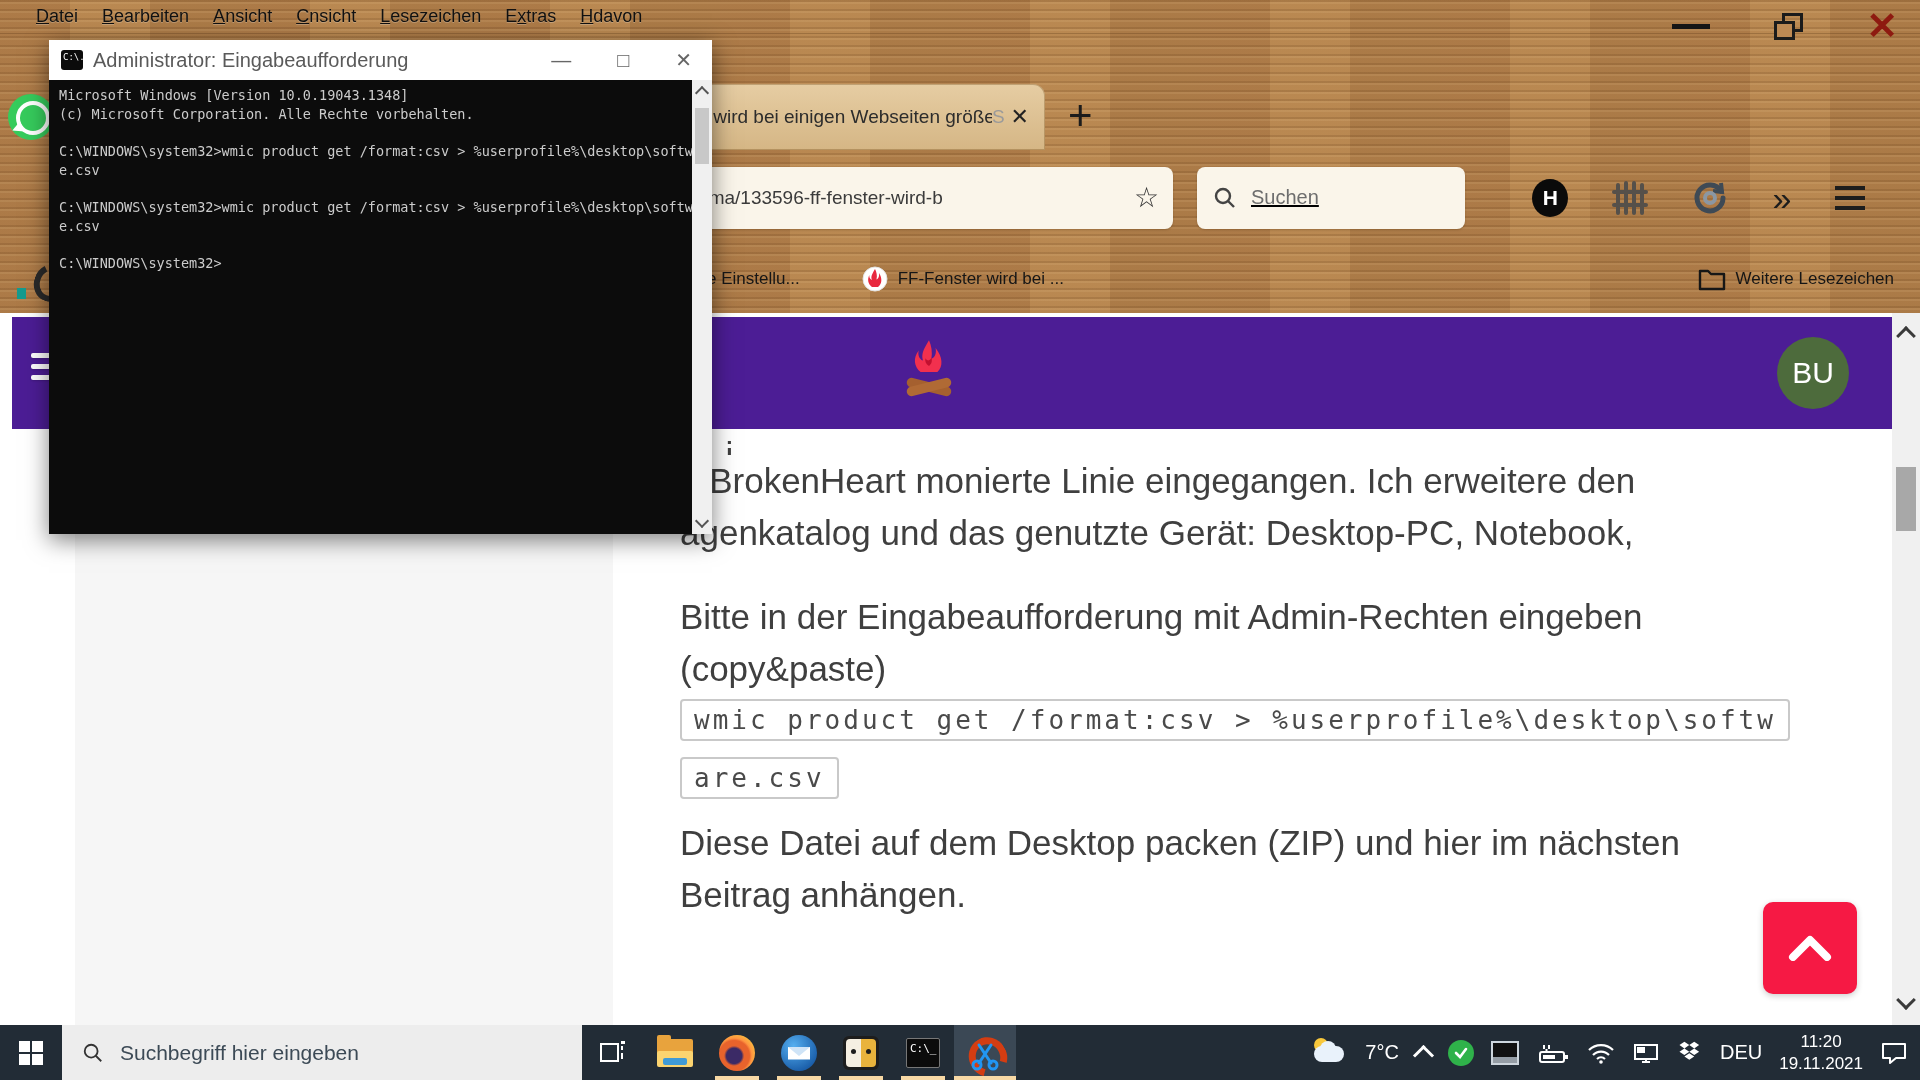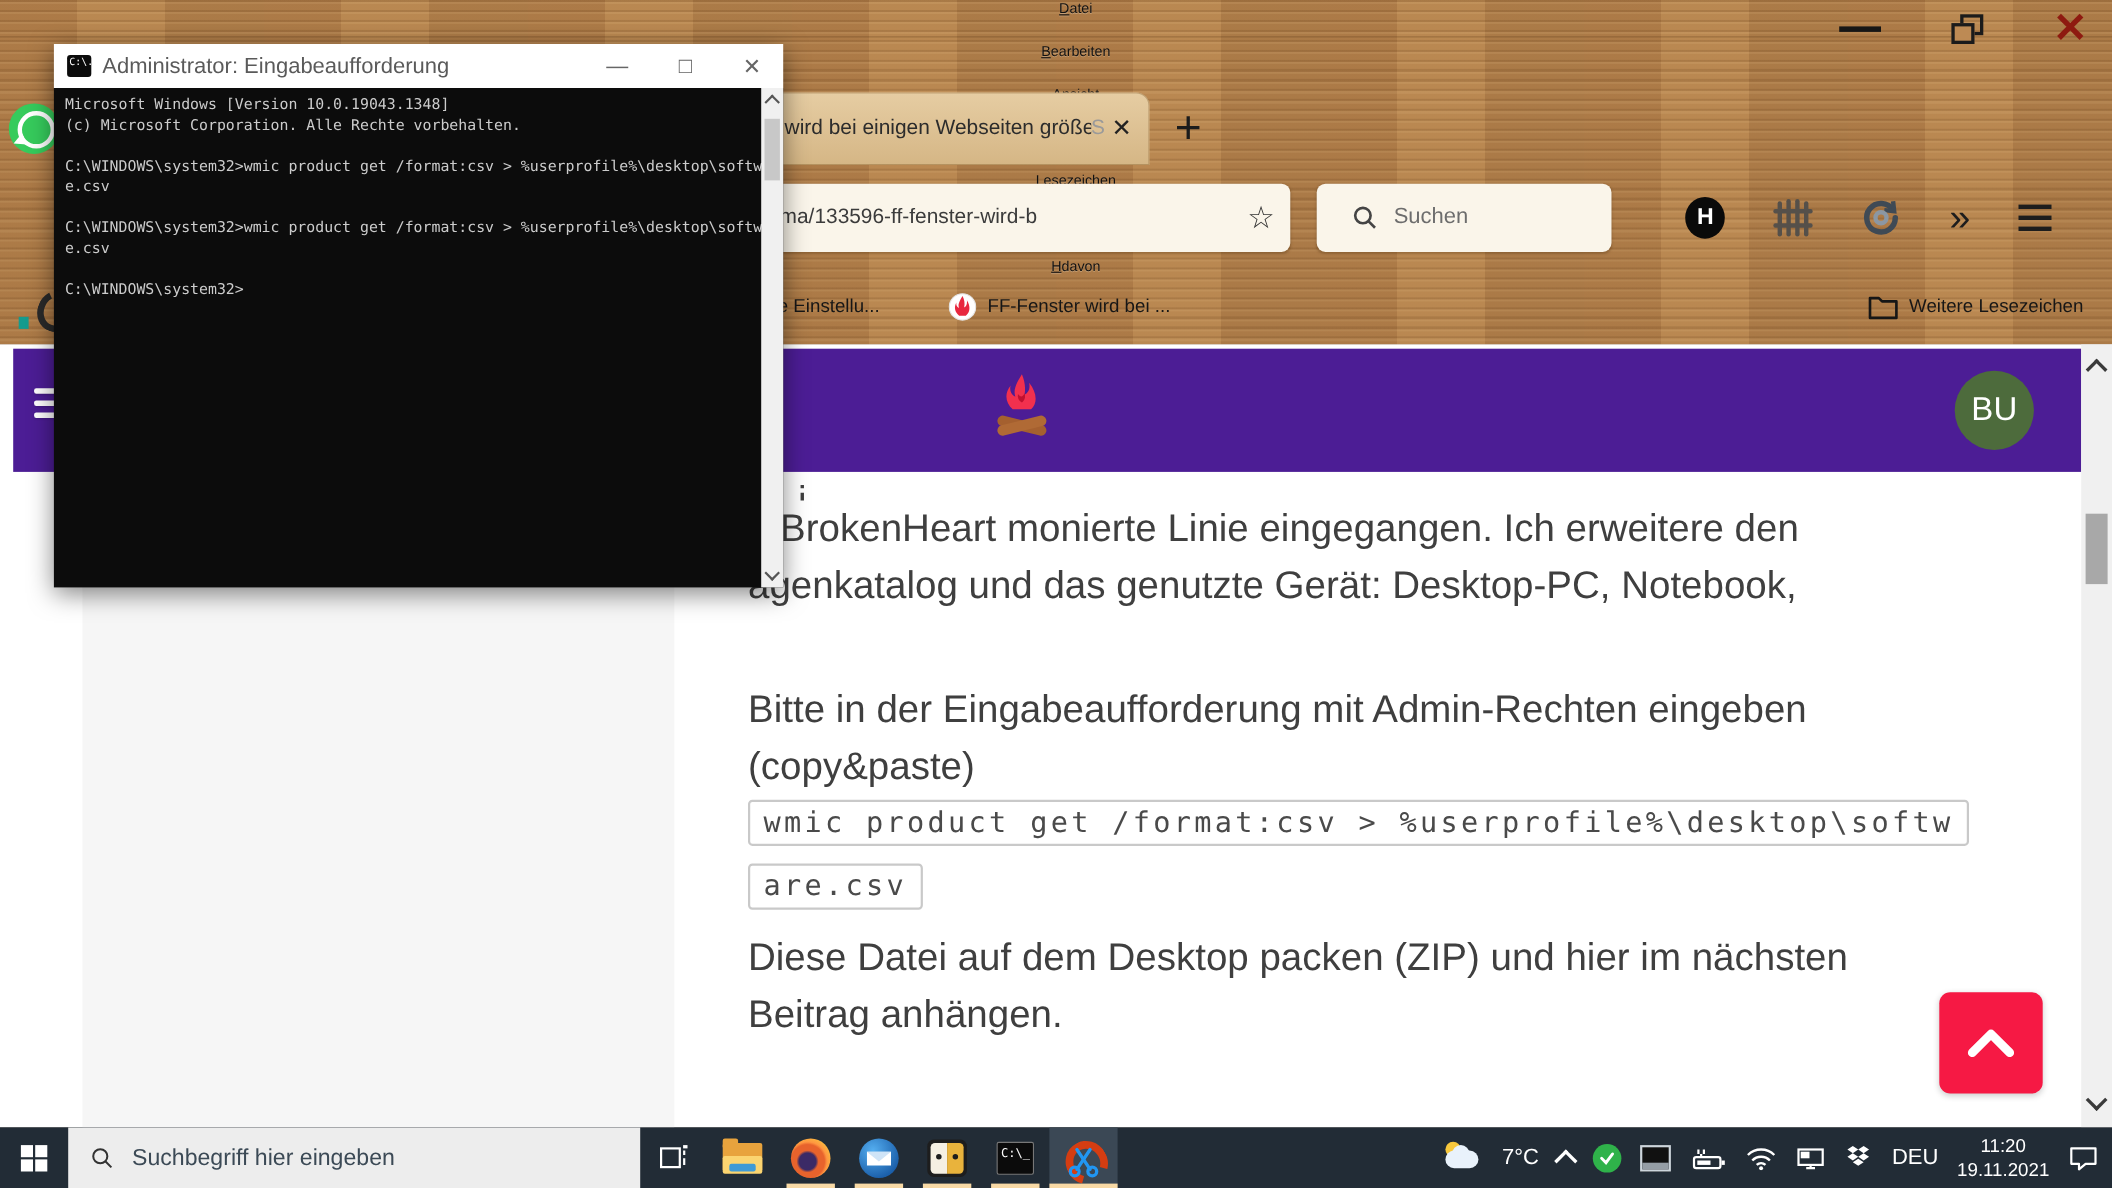--- a/index.html
+++ b/index.html
@@ -8,21 +8,21 @@
 
   
   .browser{position:absolute;left:0;top:0;right:0;bottom:55px;}
   .chrome{position:absolute;left:0;top:0;right:0;height:313px;
     background-color:#b5834e;
     background-image:
       repeating-linear-gradient(180deg, rgba(70,35,5,.14) 0 2px, rgba(255,225,170,.10) 2px 4px, rgba(0,0,0,0) 4px 9px),
       repeating-linear-gradient(90deg, rgba(110,60,20,.12) 0 70px, rgba(215,165,100,.14) 70px 150px, rgba(80,45,12,.10) 150px 240px);
     border-bottom:1px solid rgba(60,30,5,.45);}
   .menubar{position:absolute;left:0;top:0;right:0;height:33px;display:flex;align-items:center;
-    gap:24px;padding-left:36px;font-size:13px;color:#111;border-bottom:1px solid rgba(70,40,10,.25);flex-direction:column;}
+    gap:24px;padding-left:36px;font-size:18px;color:#111;border-bottom:1px solid rgba(70,40,10,.25);}
   .menu-item{cursor:default;text-shadow:0 1px 0 rgba(255,255,255,.22);white-space:nowrap;}
   .menu-item .ak{text-decoration:underline;}
   .win-controls{position:absolute;top:4px;right:22px;display:flex;gap:64px;align-items:center;height:44px;}
   .min-ico{width:38px;height:5px;background:#161616;}
   .restore-ico{position:relative;width:28px;height:26px;}
   .restore-ico::before{content:"";position:absolute;left:8px;top:0;width:15px;height:13px;border:3px solid #1b1b1b;}
   .restore-ico::after{content:"";position:absolute;left:0;top:8px;width:15px;height:13px;border:3px solid #1b1b1b;background:#bd8a54;}
   .close-ico{font-size:38px;font-weight:bold;color:#8e1a10;line-height:38px;}
 
   .tabstrip{position:absolute;top:84px;left:590px;right:0;height:66px;}
@@ -35,21 +35,21 @@
   .tab-close{font-size:22px;color:#222;line-height:22px;}
   .newtab{position:absolute;left:478px;top:10px;font-size:42px;color:#1c1c1c;font-weight:300;line-height:44px;}
 
   .navbar{position:absolute;top:150px;left:0;right:0;height:95px;display:flex;align-items:center;
     padding:0 12px 0 588px;box-sizing:border-box;gap:24px;}
   .urlbar{flex:0 0 585px;height:62px;background:#faf5ea;border-radius:8px;display:flex;
     align-items:center;padding:0 14px;box-sizing:border-box;box-shadow:0 1px 2px rgba(60,30,0,.25);}
   .url-text{flex:1;font-size:19px;color:#3b3b3b;white-space:nowrap;overflow:hidden;}
   .star{font-size:28px;color:#333;line-height:28px;}
   .searchbox{flex:0 0 268px;height:62px;background:#faf5ea;border-radius:8px;display:flex;
-    align-items:center;gap:12px;padding:0 32px;box-sizing:border-box;box-shadow:0 1px 2px rgba(60,30,0,.25);}
+    align-items:center;gap:12px;padding:0 16px;box-sizing:border-box;box-shadow:0 1px 2px rgba(60,30,0,.25);text-decoration:underline;}
   .searchbox input{border:none;outline:none;background:transparent;width:100%;font-size:20px;
     font-family:"Liberation Sans",sans-serif;color:#444;}
   .searchbox input::placeholder{color:#6d6d6d;}
   .nav-icons{flex:1;display:flex;justify-content:space-evenly;align-items:center;}
   .h-badge{width:36px;height:38px;border-radius:50%;background:#0a0a0a;color:#fff;font-weight:bold;
     font-size:21px;display:flex;align-items:center;justify-content:center;}
   .overflow-chev{font-size:34px;color:#1d1d1d;line-height:34px;}
   .hamburger{display:flex;flex-direction:column;gap:6px;}
   .hamburger i{display:block;width:30px;height:4px;background:#1d1d1d;}
 
@@ -64,21 +64,21 @@
   .blue-header{position:absolute;left:12px;top:4px;right:28px;height:112px;background:#4c1d95;}
   .bh-burger{position:absolute;left:19px;top:36px;display:flex;flex-direction:column;gap:6px;}
   .bh-burger i{display:block;width:30px;height:5px;background:#fff;border-radius:2px;box-shadow:0 1px 2px rgba(0,0,0,.15);}
   .logo{position:absolute;left:893px;top:22px;}
   .avatar{position:absolute;left:1765px;top:20px;width:72px;height:72px;border-radius:50%;
     background:#4d6b3c;color:#fff;font-size:30px;display:flex;align-items:center;justify-content:center;}
   .content{position:absolute;left:680px;top:116px;width:1150px;color:#3f3f3f;font-size:35px;line-height:52px;}
   .frag-line{height:26px;overflow:hidden;}
   .frag-line span{display:inline-block;margin-top:-12px;}
   .frag-line .f2{margin-left:26px;}
-  .para2{margin-top:60px;}
+  .para2{margin-top:32px;}
   .codewrap{margin-top:4px;}
   .codebox{display:table;border:2px solid #c9c9c9;border-radius:4px;background:#fff;
     font-family:"DejaVu Sans Mono",monospace;font-size:26px;line-height:34px;color:#4a4a4a;
     letter-spacing:3px;padding:2px 12px;white-space:pre;}
   .codebox + .codebox{margin-top:16px;}
   .para3{margin-top:18px;}
   .scrolltop{position:absolute;left:1763px;top:589px;width:94px;height:92px;background:#f61944;
     border-radius:10px;display:flex;align-items:center;justify-content:center;box-shadow:0 2px 6px rgba(0,0,0,.2);}
   .v-scroll{position:absolute;right:0;top:0;width:28px;bottom:0;background:#f0f0f0;}
   .v-thumb{position:absolute;left:4px;right:4px;top:154px;height:64px;background:#a8a8a8;}

